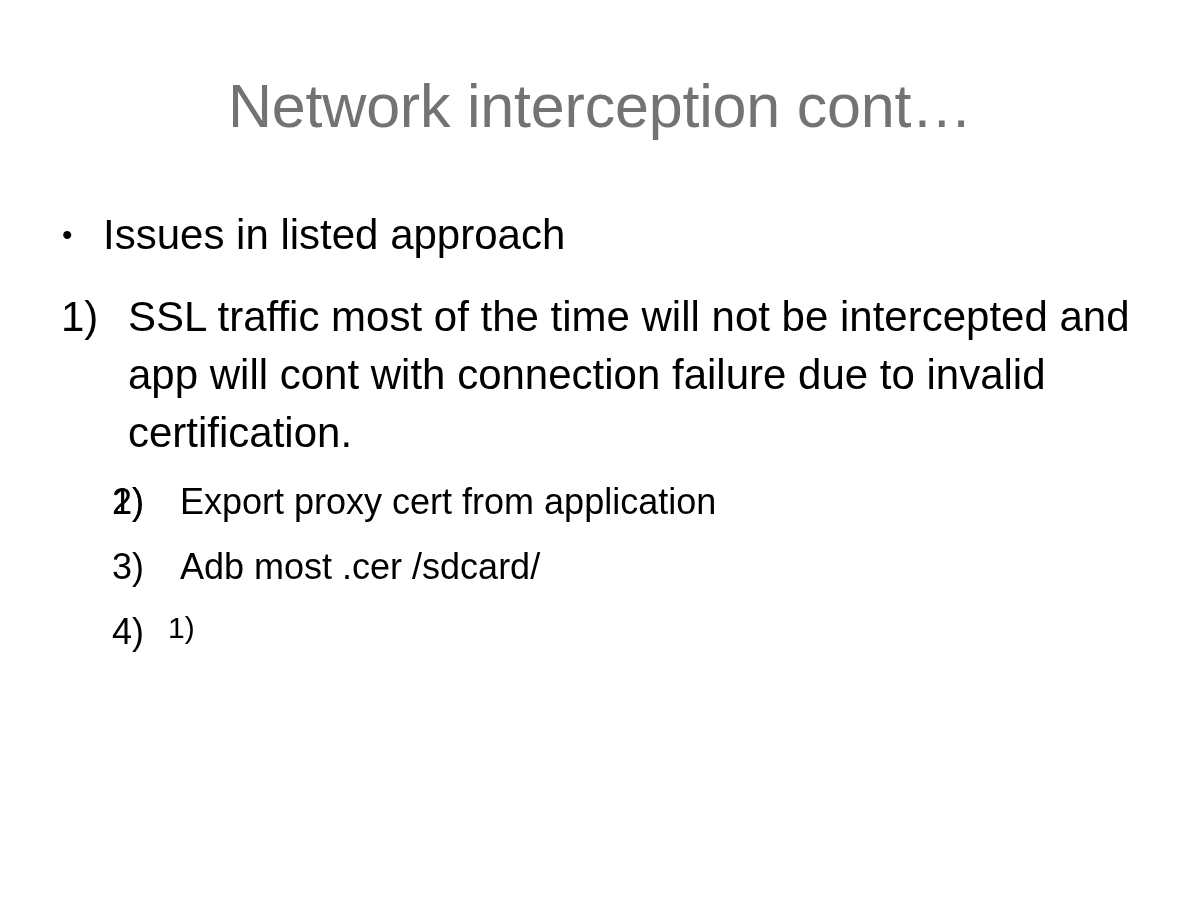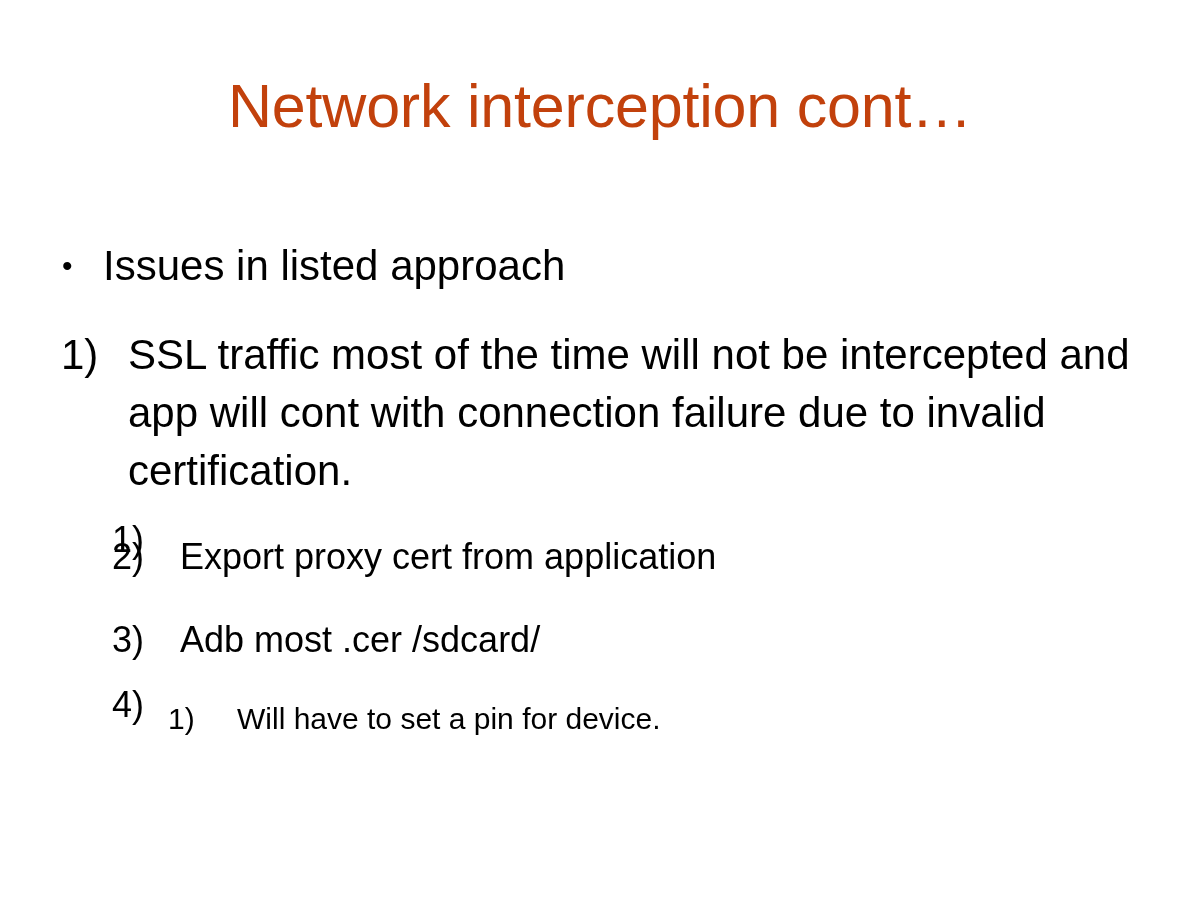--- a/index.html
+++ b/index.html
@@ -26,21 +26,21 @@
   .slide-title {
     position: absolute;
     left: 60px;
     top: 72px;
     width: 1080px;
     text-align: center;
     font-size: 61px;
     line-height: 68px;
     font-weight: 400;
     letter-spacing: -0.2px;
-    color: #c2410c;
+    color: #737373;
     white-space: nowrap;
   }
 
   
   .slide-body {
     position: absolute;
     left: 60px;
     top: 206px;
     width: 1080px;
   }
@@ -53,21 +53,20 @@
   .li .marker {
     position: absolute;
     left: 0;
     top: 0;
     text-align: left;
     white-space: nowrap;
   }
 
   .li .text {
     display: block;
-    margin-top: 31px;
   }
 
   
   .lvl1-bullet {
     font-size: 42px;
     line-height: 58px;
     margin: 0 0 20px 0;
     padding-left: 43px;
   }
   .lvl1-bullet .marker {
@@ -150,17 +149,16 @@
       <span class="marker">3)</span>
       <span class="text">Adb most .cer /sdcard/</span>
     </div>
 
     <div class="li lvl2-num">
       <span class="marker">4)</span>
     </div>
 
     <div class="li lvl3-num">
       <span class="marker">1)</span>
-      <span class="text">Will have to set a pin for device.</span>
     </div>
 
   </div>
 </div>
 
 </body></html>

